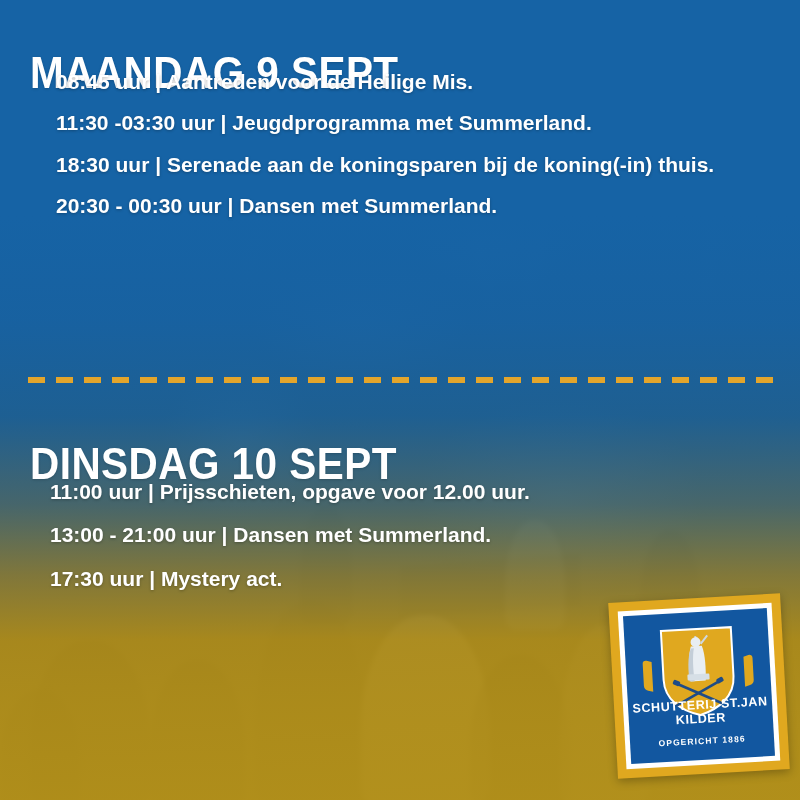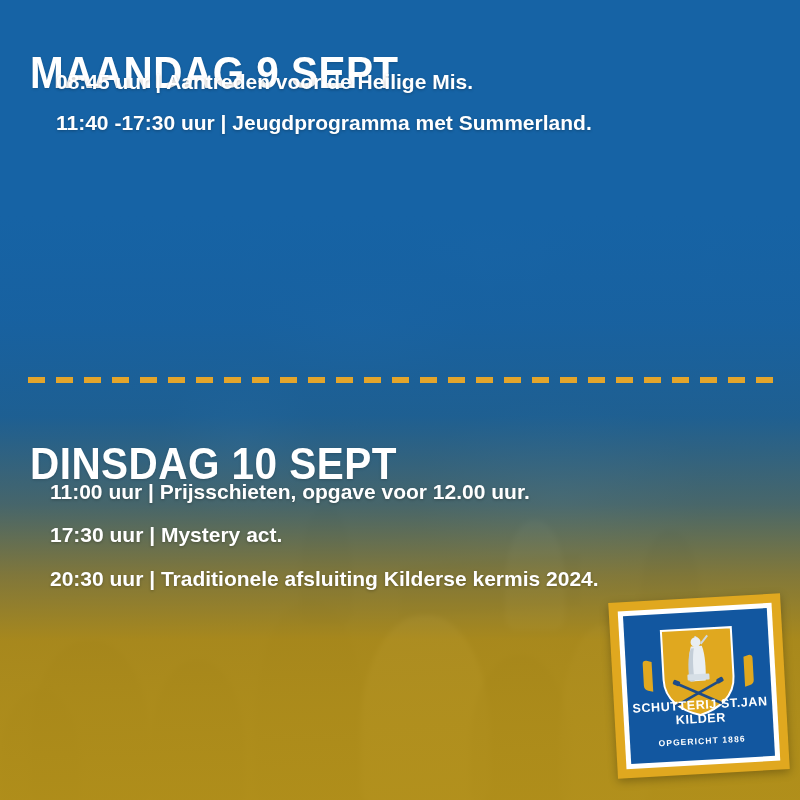--- a/index.html
+++ b/index.html
@@ -224,31 +224,33 @@
   </div>
 
   <div class="tint" id="tint-overlay" style="background: linear-gradient(rgb(22, 99, 165) 0%, rgb(22, 99, 165) 27%, rgba(22, 99, 165, 0.95) 40%, rgba(24, 100, 160, 0.86) 52%, rgba(70, 110, 120, 0.8) 63%, rgba(140, 130, 60, 0.82) 72%, rgba(181, 146, 26, 0.86) 80%, rgba(181, 146, 26, 0.9) 88%, rgba(181, 146, 26, 0.94) 100%);"></div>
 
   <div class="content">
 
     <h1 class="day-heading" id="heading-1">MAANDAG 9 SEPT</h1>
 
     <ul class="schedule" id="schedule-1">
         <li class="entry"><span class="lead">08:45 uur  |  </span><span>Aantreden voor de Heilige Mis.</span></li>
-        <li class="entry"><span class="lead">11:40 -17:30 uur  |  </span><span>Jeugdprogramma met Summerland.</span></li>
+        <li class="entry"><span class="lead">11:30 -03:30 uur  |  </span><span>Jeugdprogramma met Summerland.</span></li>
+        <li class="entry"><span class="lead">18:30 uur  |  </span><span>Serenade aan de koningsparen bij de koning(-in) thuis.</span></li>
+        <li class="entry"><span class="lead">20:30 - 00:30 uur  |  </span><span>Dansen met Summerland.</span></li>
       </ul>
 
     <div class="divider"></div>
 
     <h1 class="day-heading" id="heading-2">DINSDAG 10 SEPT</h1>
 
     <ul class="schedule" id="schedule-2">
         <li class="entry"><span class="lead">11:00 uur  |  </span><span>Prijsschieten, opgave voor 12.00 uur.</span></li>
+        <li class="entry"><span class="lead">13:00 - 21:00 uur  |  </span><span>Dansen met Summerland.</span></li>
         <li class="entry"><span class="lead">17:30 uur  |  </span><span>Mystery act.</span></li>
-        <li class="entry"><span class="lead">20:30 uur  |  </span><span>Traditionele afsluiting Kilderse kermis 2024.</span></li>
       </ul>
 
     <div class="logo">
       <div class="logo-frame-outer"></div>
       <div class="logo-frame-white"></div>
       <div class="logo-field">
 
         <div class="ribbon ribbon-l"></div>
         <div class="ribbon ribbon-r"></div>
 

